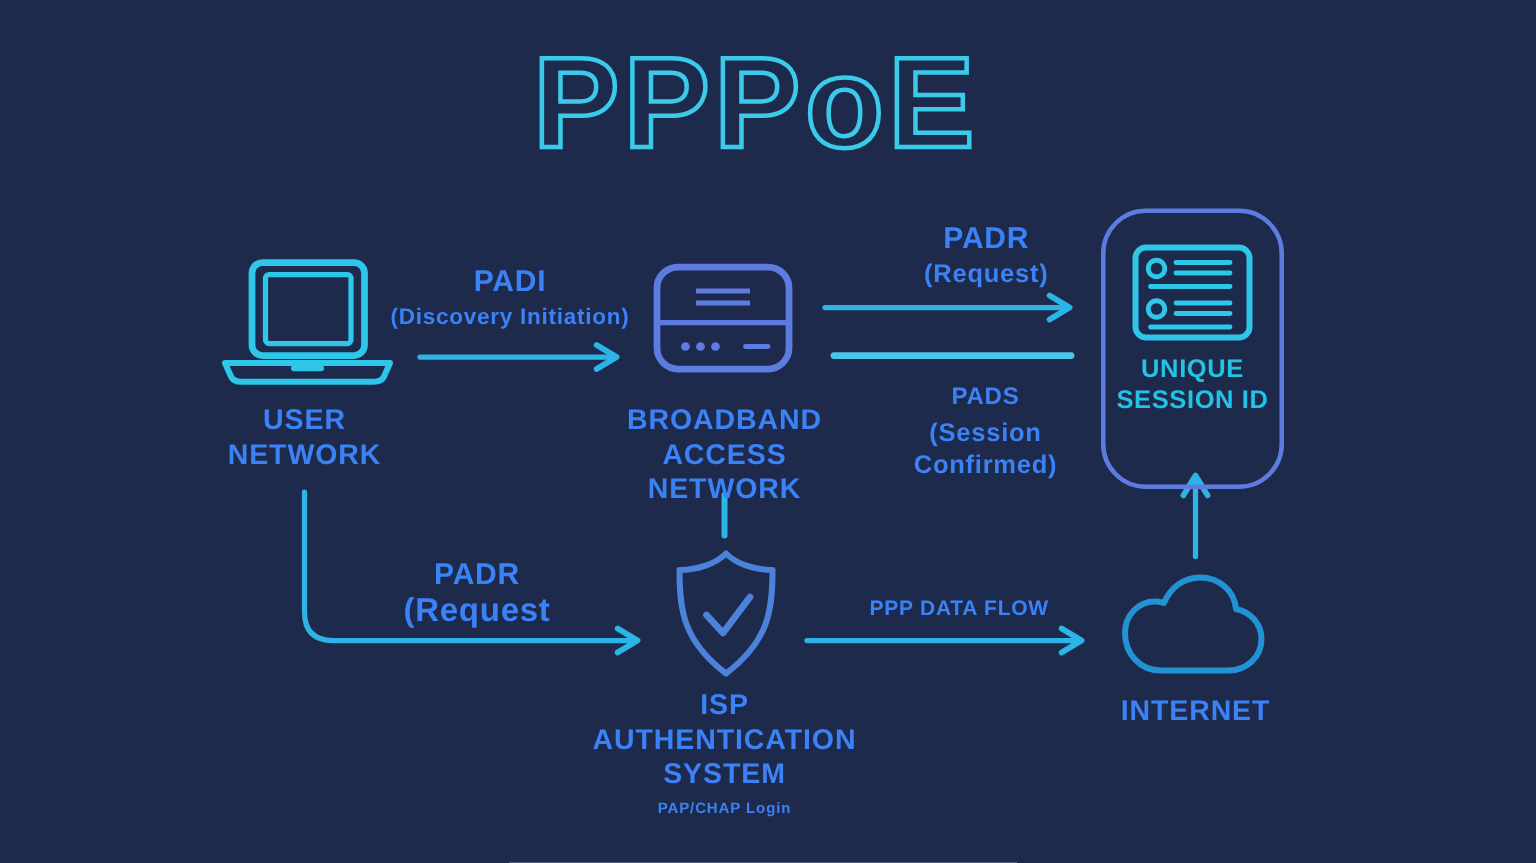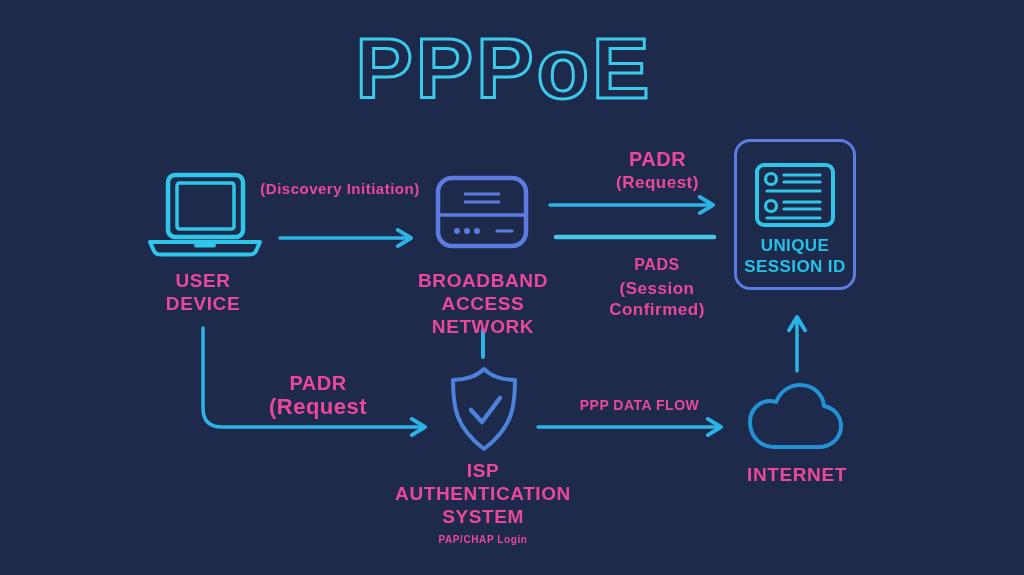--- a/index.html
+++ b/index.html
@@ -8,30 +8,30 @@
     width:1024px;height:575px;
     background:#1d2a4c;
     overflow:hidden;
     font-family:"Liberation Sans",sans-serif;
   }
   .abs{position:absolute;}
   .lbl{
     position:absolute;
     text-align:center;
     font-weight:bold;
-    color:#ec4899;
+    color:#3b82f6;
     letter-spacing:.5px;
   }
   .lbl .big{font-size:20px;line-height:23px;}
   .lbl .sub{font-size:15px;line-height:19px;margin-top:2px;}
   .node-label{font-size:19px;line-height:23px;letter-spacing:.6px;}
   .server-box{
     position:absolute;
-    left:734px;top:139px;width:122px;height:151px;
-    border:3px solid #5e7ce0;border-radius:16px;
+    left:734px;top:139px;width:122px;height:187px;
+    border:3px solid #5e7ce0;border-radius:30px;
     box-sizing:border-box;
     display:flex;flex-direction:column;align-items:center;
   }
   .server-box .session-label{
     font-weight:bold;color:#24c3e6;text-align:center;
     font-size:17px;line-height:21px;margin-top:7px;letter-spacing:.4px;
   }
   svg{display:block;}
 </style>
 </head>
@@ -60,24 +60,25 @@
 
   <svg class="abs" style="left:146px;top:172px;" width="118" height="88" viewBox="0 0 118 88">
     <rect x="22" y="3" width="75" height="62" rx="7" fill="none" stroke="#2ec6e9" stroke-width="4.5"></rect>
     <rect x="31" y="11" width="57" height="46" rx="2.5" fill="none" stroke="#2ec6e9" stroke-width="3.5"></rect>
     <path d="M4,70 H114 L110,79 Q108.5,82.5 103,82.5 H15 Q9.5,82.5 8,79 Z" fill="none" stroke="#2ec6e9" stroke-width="4" stroke-linejoin="round"></path>
     <rect x="48" y="71.5" width="22" height="4" rx="2" fill="#2ec6e9"></rect>
   </svg>
 
   <div class="lbl node-label" style="left:118px;top:269px;width:170px;">
     <div>USER</div>
-    <div>DEVICE</div>
+    <div>NETWORK</div>
   </div>
 
   <div class="lbl" style="left:252px;top:177px;width:176px;">
+    <div class="big">PADI</div>
     <div class="sub">(Discovery Initiation)</div>
   </div>
 
   <svg class="abs" style="left:435px;top:175px;" width="94" height="74" viewBox="0 0 94 74">
     <rect x="3" y="3" width="88" height="68" rx="14" fill="none" stroke="#5e7ce0" stroke-width="4.5"></rect>
     <path d="M3,40 H91" stroke="#5e7ce0" stroke-width="3.5"></path>
     <path d="M29,19 H65" stroke="#5e7ce0" stroke-width="3.2"></path>
     <path d="M29,27 H65" stroke="#5e7ce0" stroke-width="3.2"></path>
     <circle cx="22" cy="56" r="2.9" fill="#5e7ce0"></circle>
     <circle cx="32" cy="56" r="2.9" fill="#5e7ce0"></circle>

